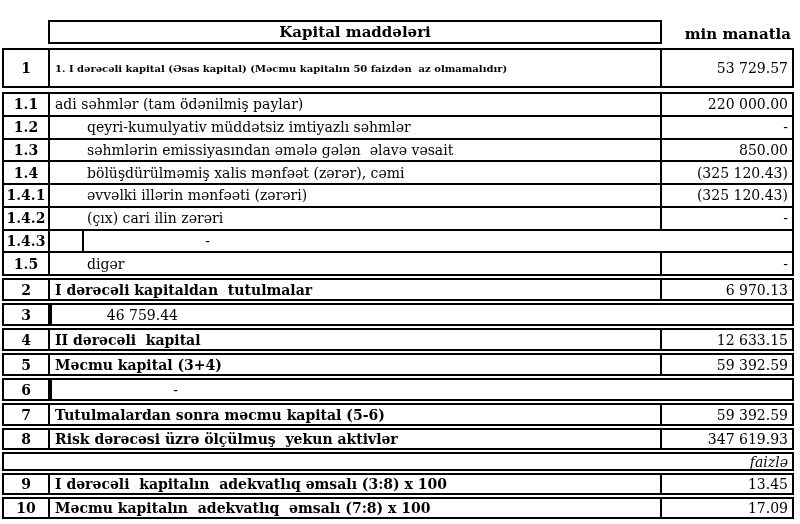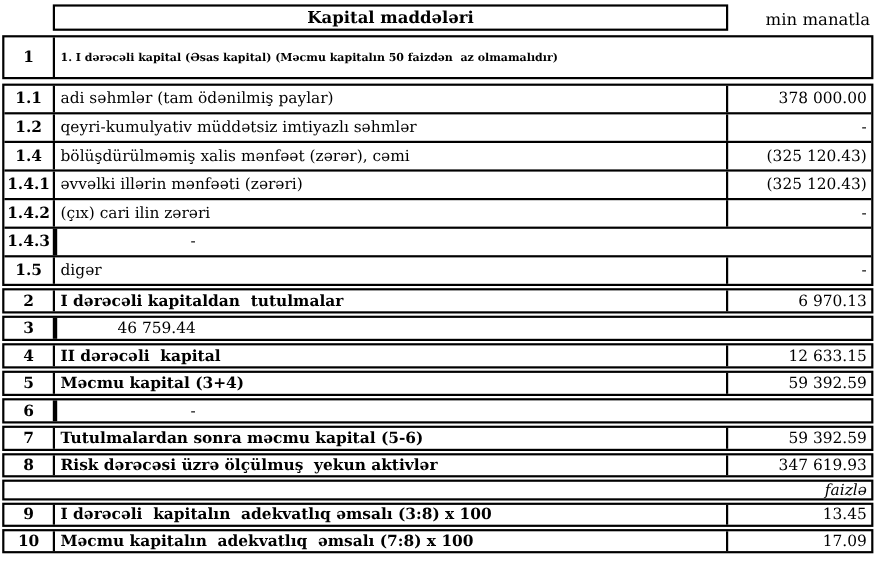--- a/index.html
+++ b/index.html
@@ -10,51 +10,51 @@
   .title {
     text-align: center;
     font-family: "DejaVu Sans", "Liberation Sans", sans-serif;
     font-weight: bold;
     font-size: 14.5px;
     letter-spacing: -0.2px;
     height: 20px;
     line-height: 20px;
   }
 
-  .header-row { display: flex; height: 24px; margin-top: 2px; }
+  .header-row { display: flex; height: 24px; margin-top: 18px; }
   .h-spacer { width: 46px; }
   .h-cell {
     flex: 1;
     border: 2px solid #000;
     display: flex; align-items: center; justify-content: center;
     font-weight: bold; font-size: 15px;
   }
   .h-unit {
     width: 132px;
     display: flex; align-items: flex-end; justify-content: flex-end;
-    font-weight: normal; font-size: 15px;
+    font-weight: bold; font-size: 15px;
     padding: 0 3px 1px 0;
   }
 
   .box {
     border: 2px solid #000;
     margin-top: 2px;
     display: flex; flex-direction: column;
   }
   [data-box="b1"], [data-box="b2"] { margin-top: 4px; }
   [data-box="b1"]  { height: 40px; }
   [data-box="b2"]  { height: 184px; }
   [data-box="b3"], [data-box="b4"], [data-box="b5"], [data-box="b6"],
   [data-box="b7"], [data-box="b8"] { height: 23px; }
   [data-box="b9"]  { height: 22px; }
   [data-box="b10"] { height: 19px; }
   [data-box="b11"], [data-box="b12"] { height: 22px; }
 
   .trow { display: flex; flex: 1; align-items: stretch; min-height: 0; }
-  .box .trow + .trow { border-top: 2px solid #000; }
+  .box .trow + .trow { border-top: 2px solid #000; gap: 32px; }
 
   .cell-num {
     width: 46px;
     border-right: 2px solid #000;
     display: flex; align-items: center; justify-content: center;
     font-weight: bold; font-size: 14px;
     flex-shrink: 0;
   }
   .cell-label {
     flex: 1;
@@ -92,32 +92,38 @@
     <div class="h-spacer"></div>
     <div class="h-cell">Kapital maddələri</div>
     <div class="h-unit">min manatla</div>
   </div>
 
   <div id="capital-table">
       <div class="box" data-box="b1">
         <div class="trow row-tall">
           <div class="cell-num">1</div>
           <div class="cell-label bold">1. I dərəcəli kapital (Əsas kapital) (Məcmu kapitalın 50 faizdən  az olmamalıdır)</div>
+          <div class="cell-value">53 729.57</div>
         </div>
       </div>
       <div class="box" data-box="b2">
         <div class="trow">
           <div class="cell-num">1.1</div>
           <div class="cell-label">adi səhmlər (tam ödənilmiş paylar)</div>
-          <div class="cell-value">378 000.00</div>
+          <div class="cell-value">220 000.00</div>
         </div>
         <div class="trow">
           <div class="cell-num">1.2</div>
           <div class="cell-label">qeyri-kumulyativ müddətsiz imtiyazlı səhmlər</div>
           <div class="cell-value">-</div>
+        </div>
+        <div class="trow">
+          <div class="cell-num">1.3</div>
+          <div class="cell-label">səhmlərin emissiyasından əmələ gələn  əlavə vəsait</div>
+          <div class="cell-value">850.00</div>
         </div>
         <div class="trow">
           <div class="cell-num">1.4</div>
           <div class="cell-label">bölüşdürülməmiş xalis mənfəət (zərər), cəmi</div>
           <div class="cell-value">(325 120.43)</div>
         </div>
         <div class="trow">
           <div class="cell-num">1.4.1</div>
           <div class="cell-label">əvvəlki illərin mənfəəti (zərəri)</div>
           <div class="cell-value">(325 120.43)</div>

